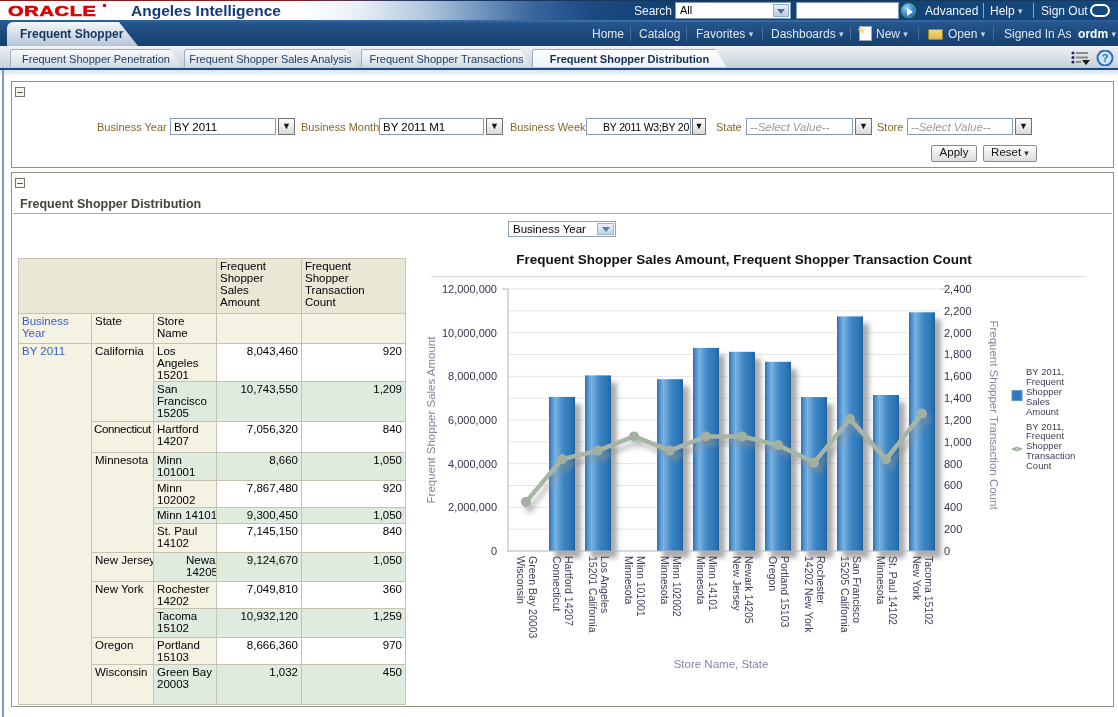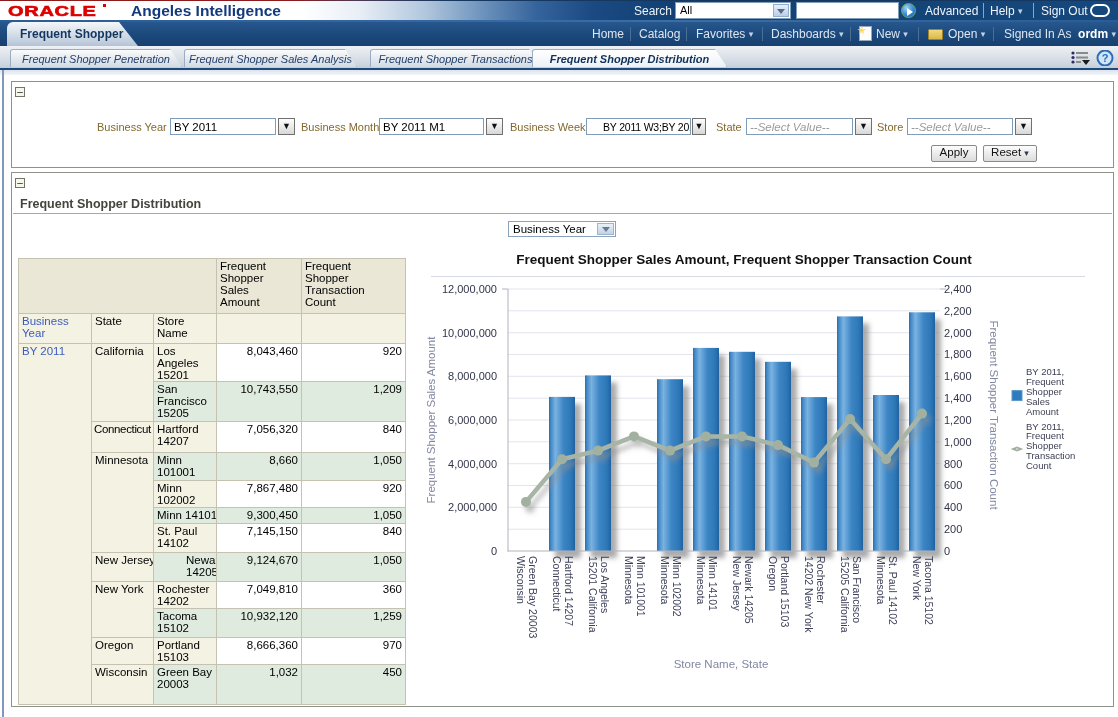--- a/index.html
+++ b/index.html
@@ -42,21 +42,21 @@
 .mitem { top:5px; color:#dce6f2; font-size:12px; }
 .msep { top:5px; width:1px; height:14px; background:#4a6f97; }
 .chev { display:inline-block; font-size:9px; position:relative; top:-1px; color:#c3d3e5;}
 
 
 #tabstrip { left:0; top:46px; width:1118px; height:24px;
   background:linear-gradient(#eef1f5,#cdd5df 85%,#c3ccd8); border-bottom:2px solid #1b4a7d; }
 .stab { position:absolute; top:3px; height:18px; font-size:11px; color:#23406b;
   background:linear-gradient(#fafbfc,#d2dae3); border:1px solid #9badc2; border-bottom:none;
   border-radius:3px 0 0 0; text-align:center; line-height:18px;
-  clip-path:polygon(0 0, calc(100% - 12px) 0, 100% 100%, 0 100%);font-style:italic; }
+  clip-path:polygon(0 0, calc(100% - 12px) 0, 100% 100%, 0 100%); }
 #stab4 { background:linear-gradient(#ffffff,#edf1f6); font-weight:bold; color:#11305a; }
 #band { left:0; top:70px; width:1118px; height:5px; background:linear-gradient(#dde3ec,#f2f5f9); }
 #leftline { left:2px; top:70px; width:2px; height:647px; background:#7e99bb; }
 
 
 .section { border:1px solid #8e9289; background:#fff; }
 #sec1 { left:11px; top:81px; width:1103px; height:87px; }
 #sec2 { left:11px; top:172px; width:1103px; height:535px; }
 .minusbox { position:absolute; width:10px; height:10px; background:#f6f6ea; border:1px solid #70756a;
   color:#222; font-size:10px; line-height:8px; text-align:center; }
@@ -131,21 +131,21 @@
     <div class="abs msep" style="left:918px;"></div>
     <div class="abs" style="left:928px;top:7px;width:15px;height:11px;background:linear-gradient(#f3d97c,#d8b84a);border:1px solid #a08428;border-radius:1px;"></div>
     <div class="abs mitem" style="left:948px;">Open <span class="chev">▾</span></div>
     <div class="abs msep" style="left:993px;"></div>
     <div class="abs mitem" style="left:1004px;">Signed In As&nbsp; <b style="color:#fff;">ordm</b> <span class="chev">▾</span></div>
   </div>
 
   <div id="tabstrip" class="abs">
     <div class="stab" style="left:10px;width:172px;">Frequent Shopper Penetration</div>
     <div class="stab" style="left:184px;width:173px;">Frequent Shopper Sales Analysis</div>
-    <div class="stab" style="left:370px;width:171px;">Frequent Shopper Transactions</div>
+    <div class="stab" style="left:361px;width:171px;">Frequent Shopper Transactions</div>
     <div class="stab" id="stab4" style="left:532px;width:195px;">Frequent Shopper Distribution</div>
 
     <svg class="abs" style="left:1070px;top:4px;" width="44" height="16" viewBox="0 0 44 16">
       <circle cx="3" cy="3" r="1.6" fill="#2a2a66"></circle>
         <rect x="6" y="2" width="12" height="2" fill="#8a8a88"></rect>
       <circle cx="3" cy="7.5" r="1.6" fill="#2a2a66"></circle>
         <rect x="6" y="6.5" width="12" height="2" fill="#8a8a88"></rect>
       <circle cx="3" cy="12" r="1.6" fill="#2a2a66"></circle>
         <rect x="6" y="11" width="5" height="2" fill="#8a8a88"></rect>
       <path d="M12 10 L20 10 L16 15 Z" fill="#1a1a1a"></path>

